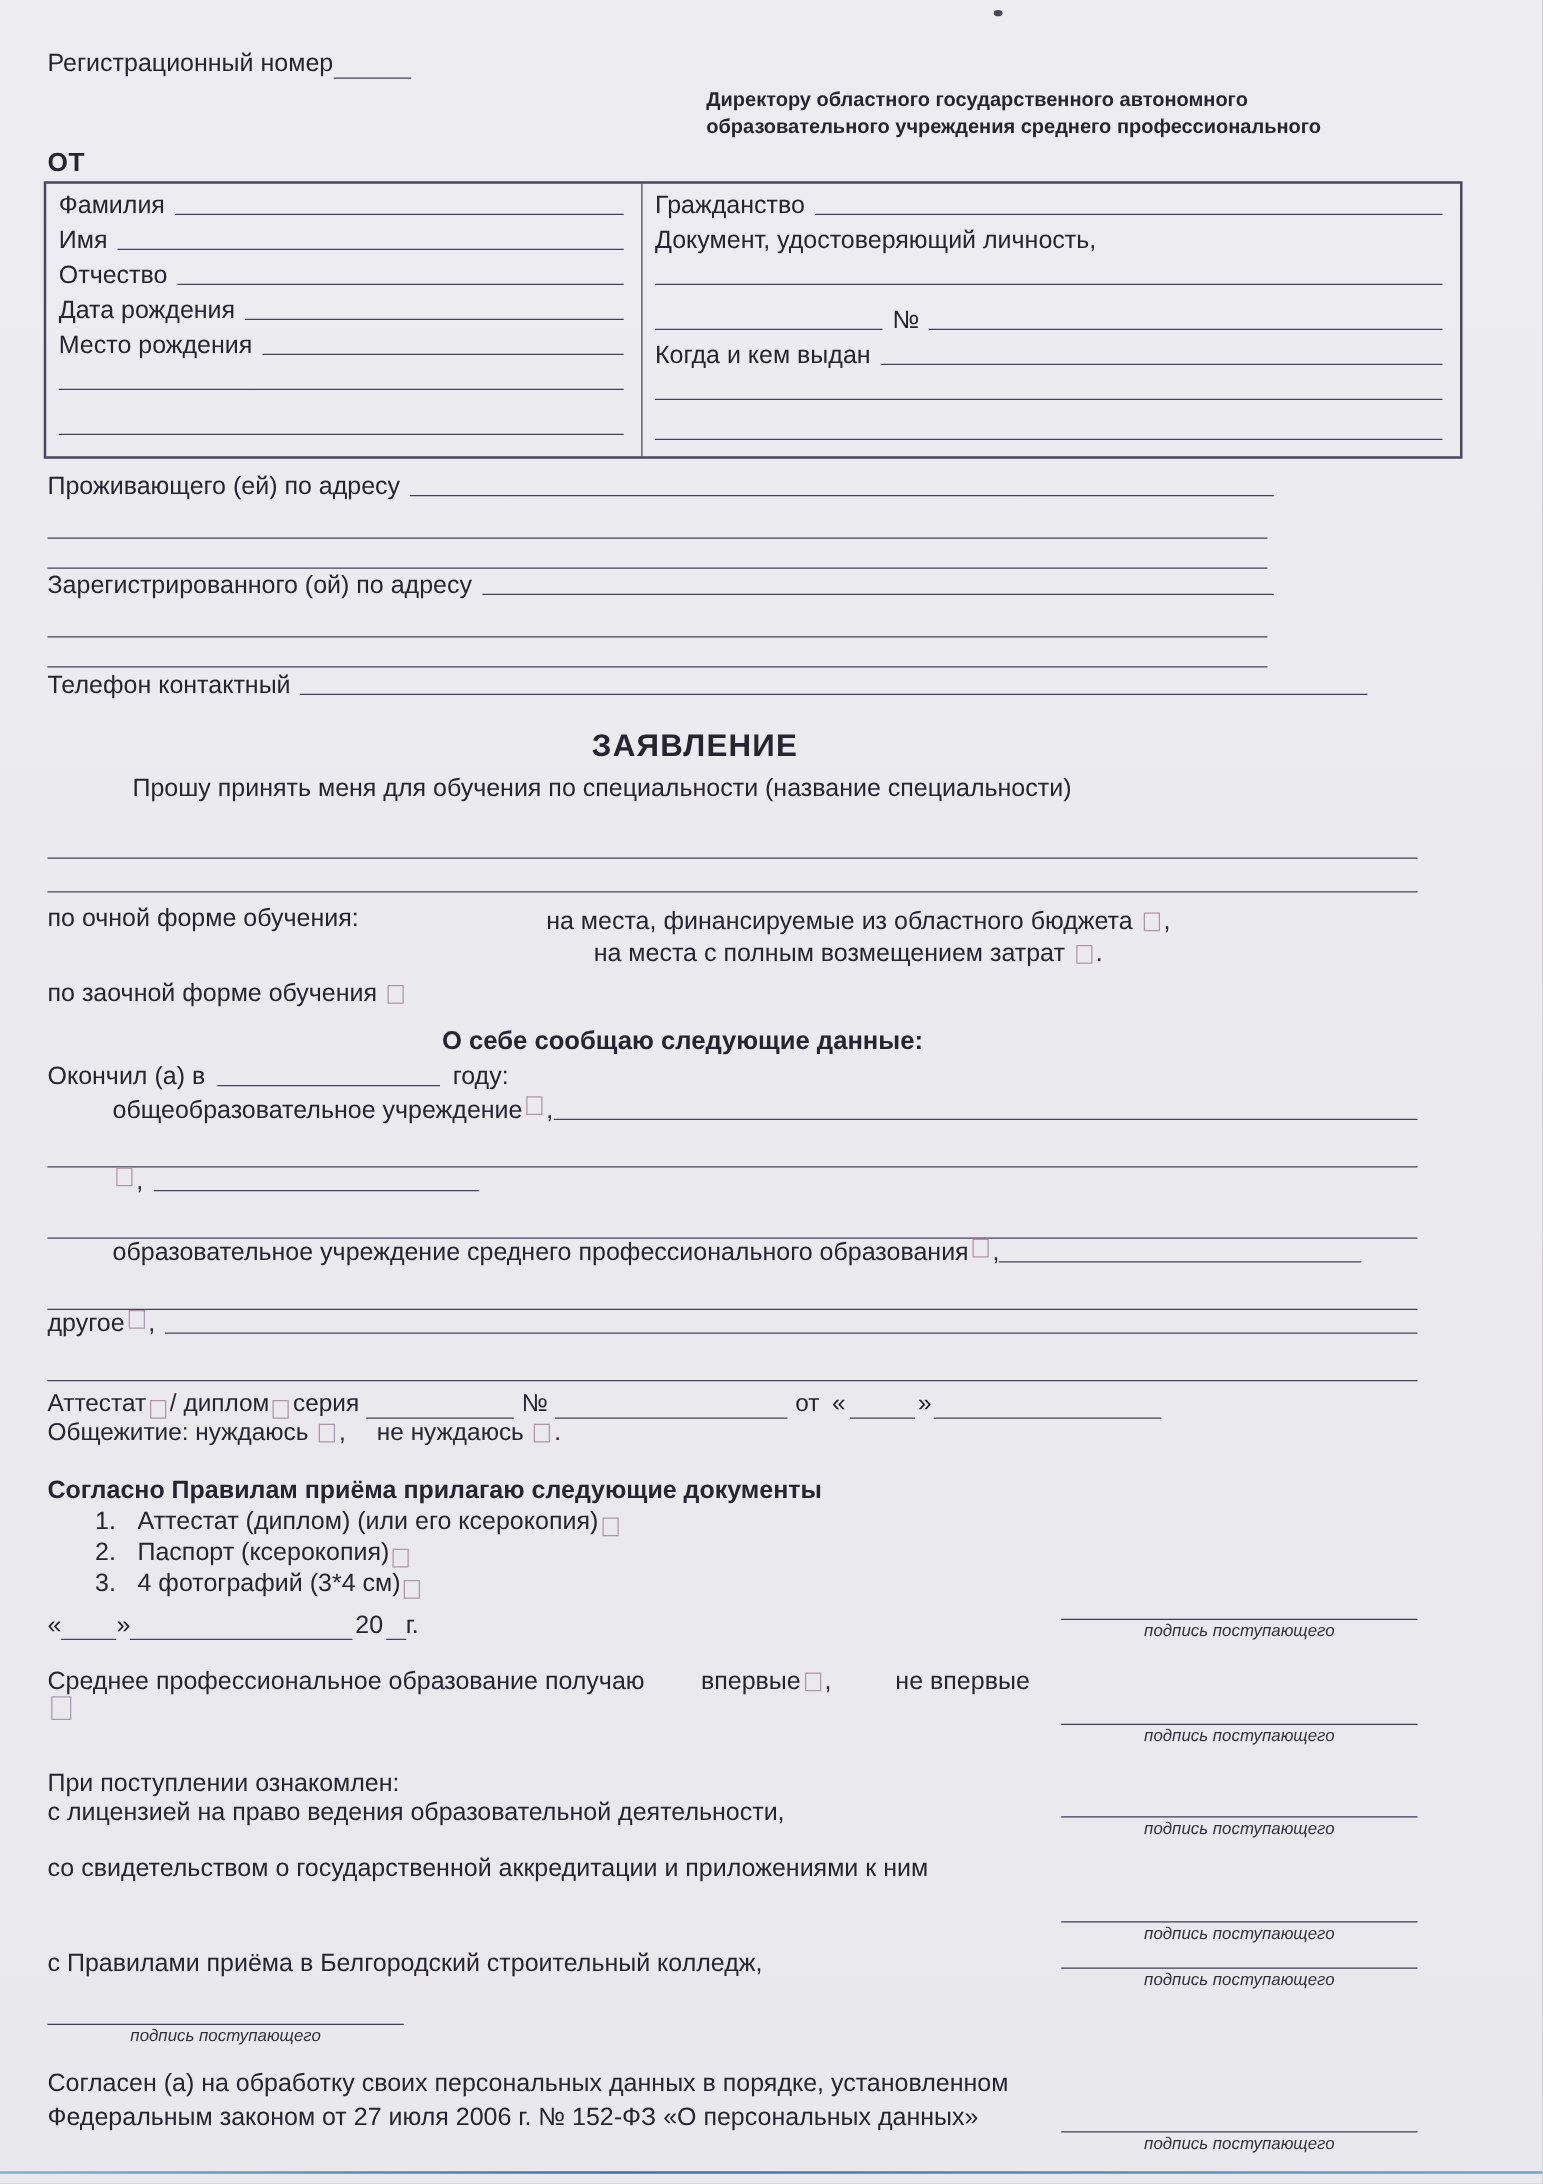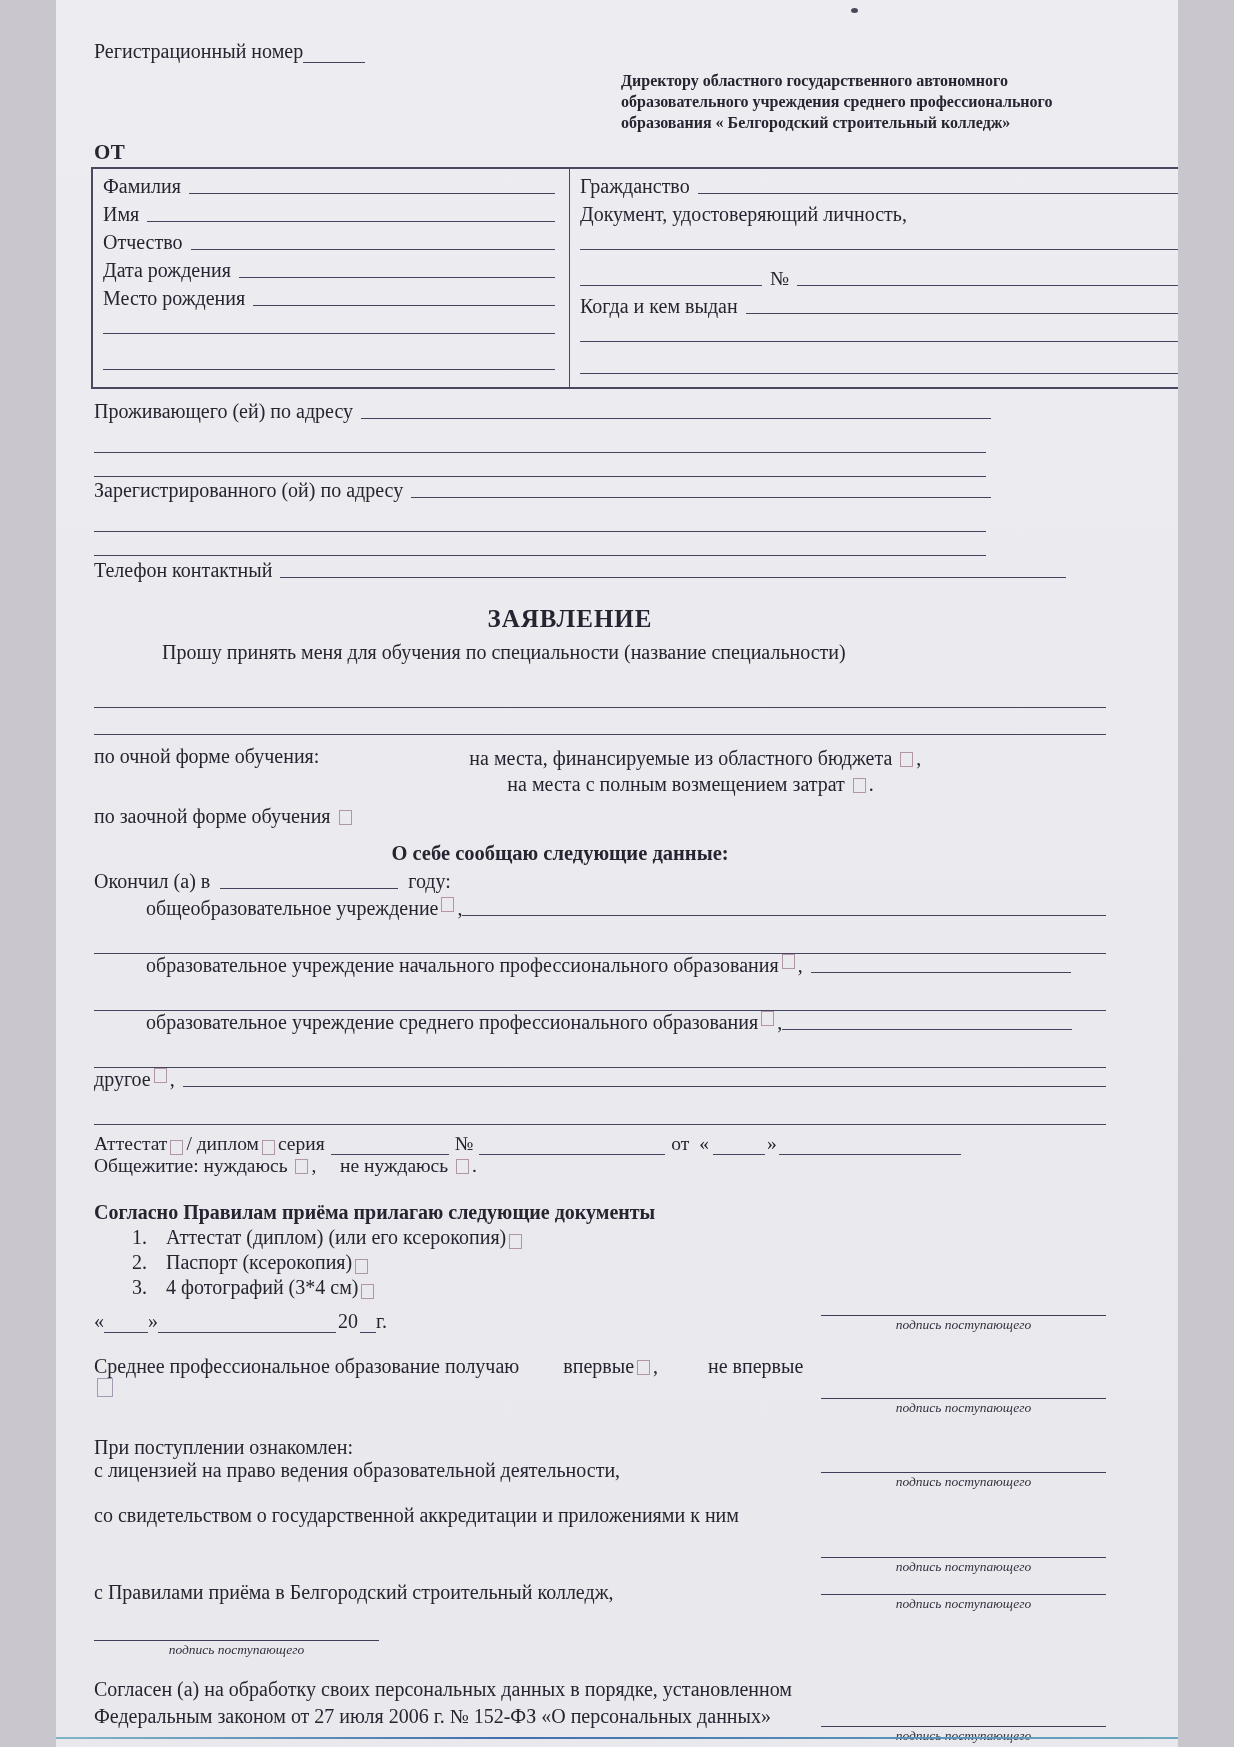--- a/index.html
+++ b/index.html
@@ -1,25 +1,25 @@
 <!DOCTYPE html>
 <html lang="ru"><head>
 <meta charset="utf-8">
 <style>
   html,body{margin:0;padding:0;background:#c9c7cd;}
   .page{
     position:relative;
-    width:1122px;height:1747px;
+    width:1234px;height:1747px;
     margin:0 auto;
     background:linear-gradient(180deg,#edecf0 0%,#eae9ed 60%,#e9e8ec 100%);
     color:#262430;
-    font-family:Liberation Serif, serif;
+    font-family:Liberation Sans, sans-serif;
     font-size:20px;
     box-sizing:border-box;
-    padding:40px 72px 0 38px;
+    padding:40px 100px 0 38px;
     overflow:hidden;
   }
   .row{display:flex;}
   .u{display:inline-block;border-bottom:1.6px solid #44425c;height:18px;}
   .fill{flex:1;border-bottom:1.6px solid #44425c;height:18px;}
   .blank{border-bottom:1.6px solid #45435e;height:24px;}
   .cb{display:inline-block;width:13px;height:15px;border:1.3px solid #b195a8;
       background:transparent;margin:0 3px;vertical-align:-2px;box-sizing:border-box;}
   .cb-raised{width:16px;height:19px;vertical-align:8px;border-color:#a79bb4;}
   .gap-s{display:inline-block;width:8px;}
@@ -70,21 +70,20 @@
 <div class="page">
 
   <div class="reg-row">
     <span>Регистрационный номер</span>
     <span class="u" style="width:62px"></span>
   </div>
 
   <div class="addressee">
     <div>Директору  областного государственного автономного</div>
     <div>образовательного учреждения среднего профессионального</div>
-    <div>образования « Белгородский строительный колледж»</div>
   </div>
 
   <div class="ot">ОТ</div>
 
   <div class="pbox">
     <div class="col col-l">
       <div class="row">
           <span>Фамилия</span>
           <span class="gap-s"></span>
           <span class="fill"></span>
@@ -203,21 +202,20 @@
 
   <div class="row sec-row indent1">
     <span>общеобразовательное учреждение</span>
     <span class="cb"></span>
       <span>,</span>
     <span class="fill"></span>
   </div>
   <div class="blank sec-blank"></div>
 
   <div class="row sec-row indent1">
-    <span>образовательное учреждение начального профессионального образования</span>
     <span class="cb"></span>
       <span>,</span>
       <span class="gap-s"></span>
     <span class="fill" style="max-width:260px"></span>
   </div>
   <div class="blank sec-blank"></div>
 
   <div class="row sec-row indent1">
     <span>образовательное учреждение среднего профессионального образования</span>
     <span class="cb"></span>

